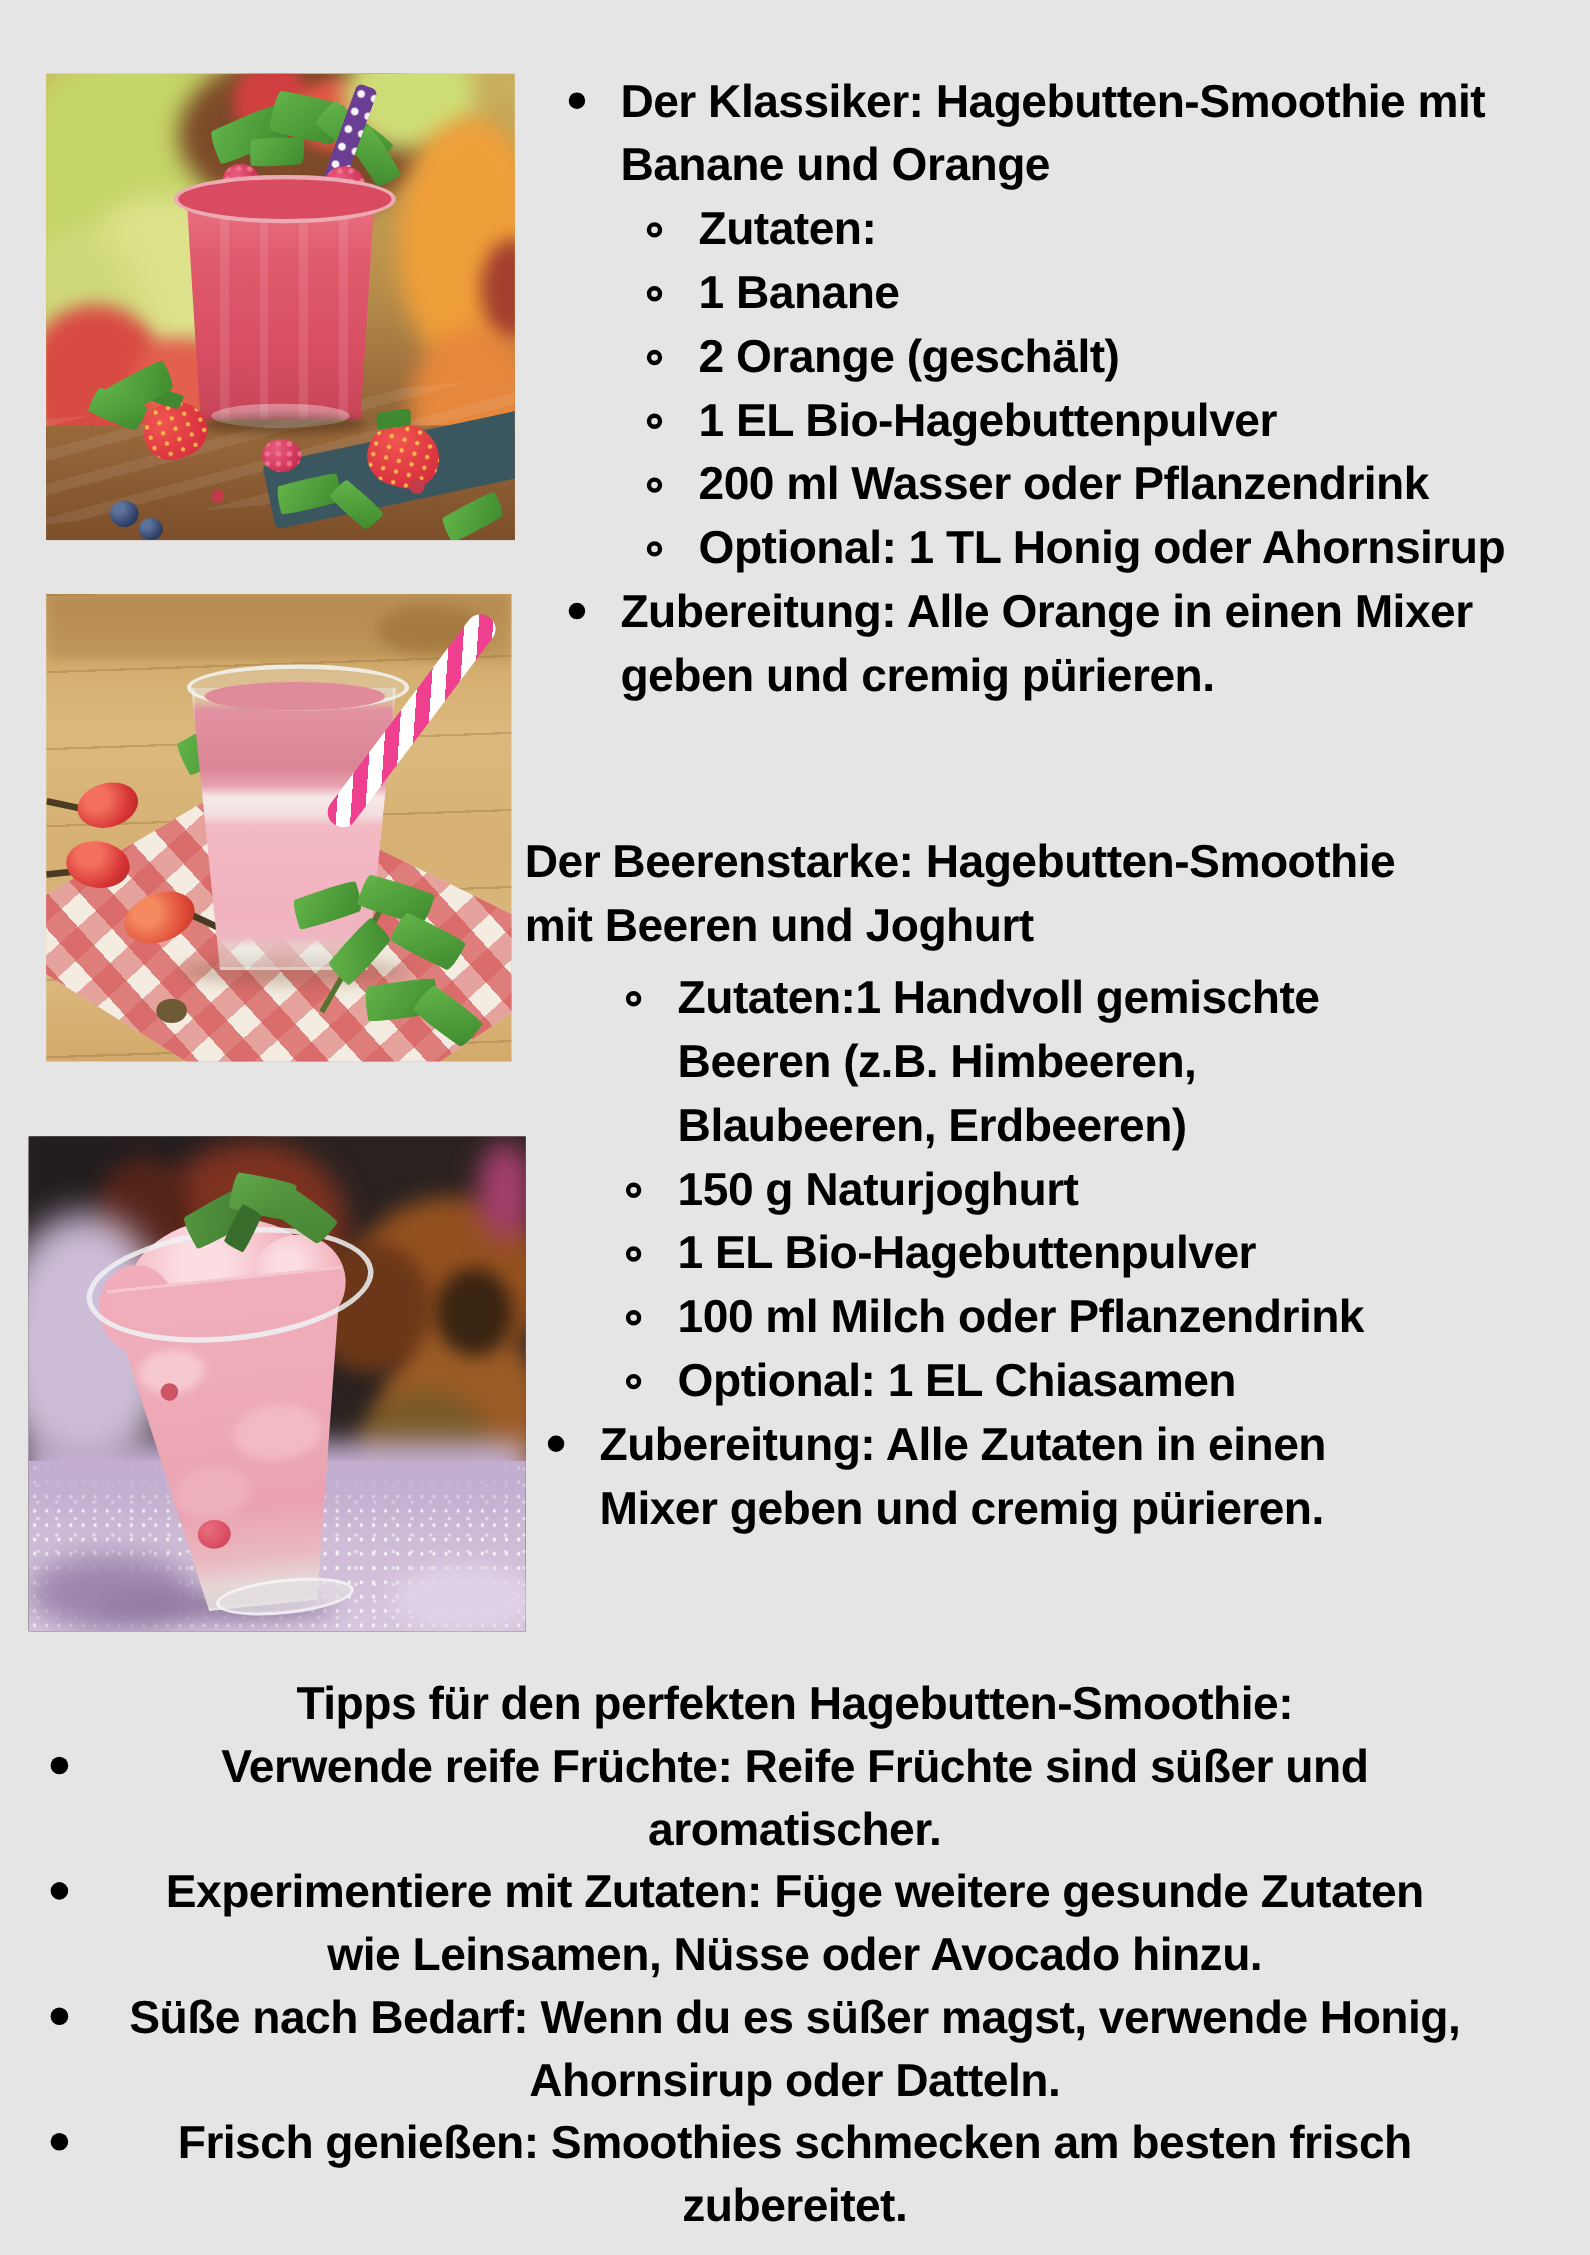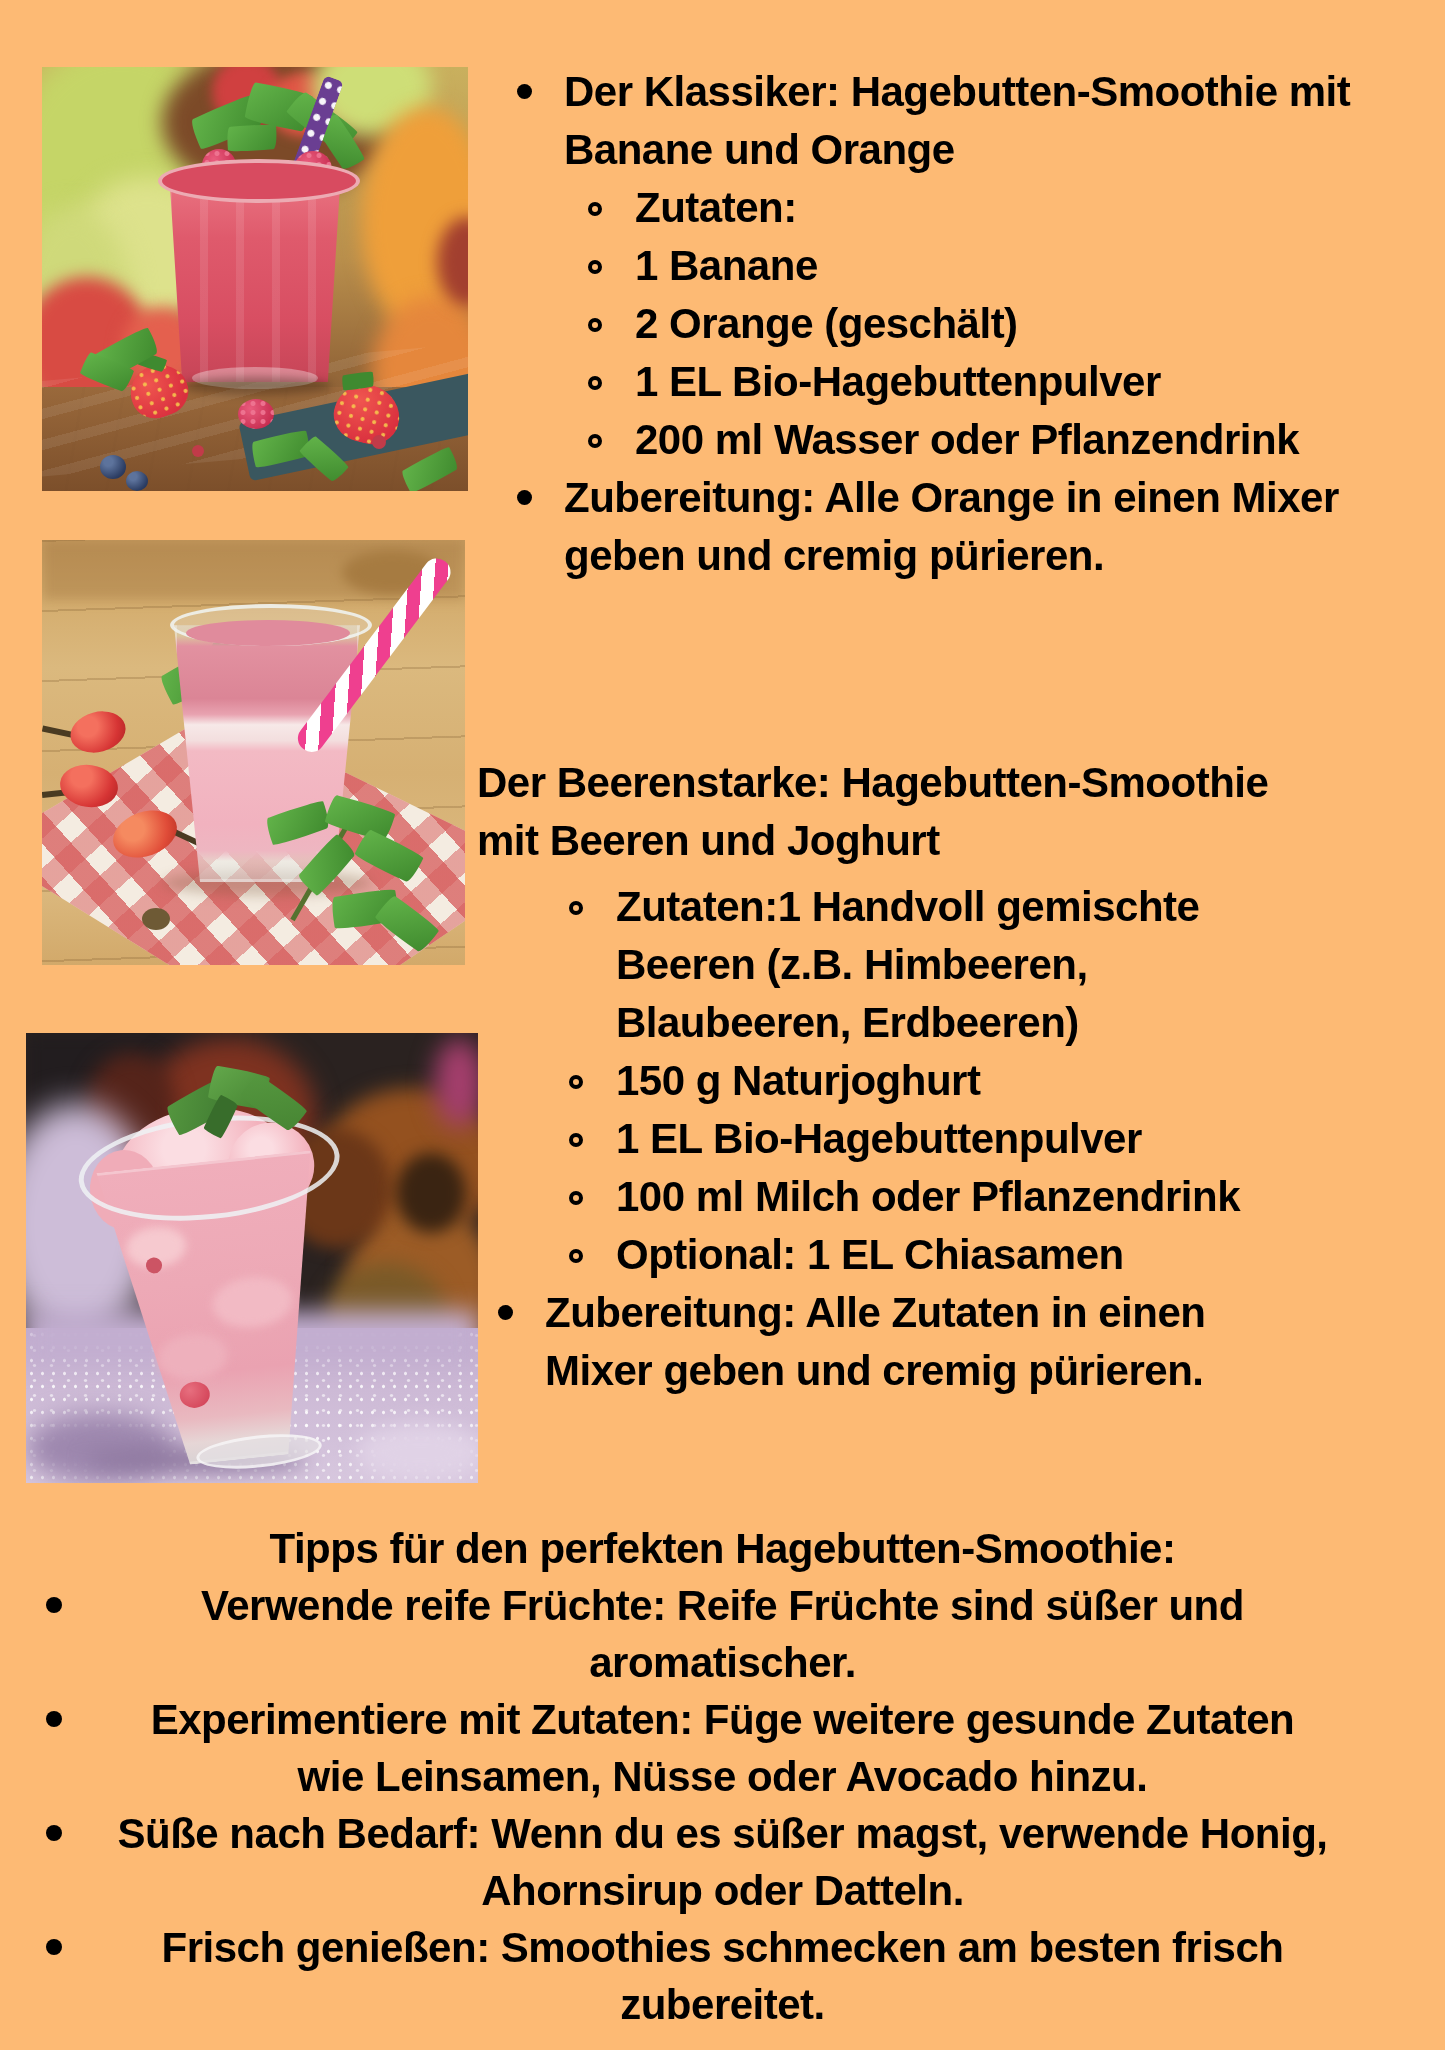--- a/index.html
+++ b/index.html
@@ -1,17 +1,17 @@
 <!DOCTYPE html>
 <html><head>
 <meta charset="utf-8">
 <style>
   html,body{margin:0;padding:0;background:#fff;}
   body{width:1445px;height:2050px;font-family:"Liberation Sans","DejaVu Sans",sans-serif;}
-  .page{position:relative;width:1445px;height:2050px;overflow:hidden;background:#fdba74;}
+  .page{position:relative;width:1445px;height:2050px;overflow:hidden;background:#e5e5e5;}
 
   
   .sec{position:absolute;color:#000;font-weight:700;font-size:42px;line-height:58px;letter-spacing:-0.5px;}
   .sec1{left:517px;top:63px;width:905px;}
   .sec2{left:477px;top:754px;width:880px;}
   .tips{left:0;top:1520px;width:1445px;line-height:57px;text-align:center;}
   .li{position:relative;}
   .txt{white-space:pre-line;}
   .l1{padding-left:47px;}
   .l2{padding-left:118px;}
@@ -189,20 +189,24 @@
       <span class="txt">2 Orange (geschält)</span>
     </div>
     <div class="li l2">
       <span class="circ"></span>
       <span class="txt">1 EL Bio-Hagebuttenpulver</span>
     </div>
     <div class="li l2">
       <span class="circ"></span>
       <span class="txt">200 ml Wasser oder Pflanzendrink</span>
     </div>
+    <div class="li l2">
+      <span class="circ"></span>
+      <span class="txt">Optional: 1 TL Honig oder Ahornsirup</span>
+    </div>
     <div class="li l1">
       <span class="disc"></span>
       <span class="txt">Zubereitung: Alle Orange in einen Mixer
 geben und cremig pürieren.</span>
     </div>
   </div>
 
   <div class="sec sec2">
     <div class="hgroup txt">Der Beerenstarke: Hagebutten-Smoothie
 mit Beeren und Joghurt</div>

